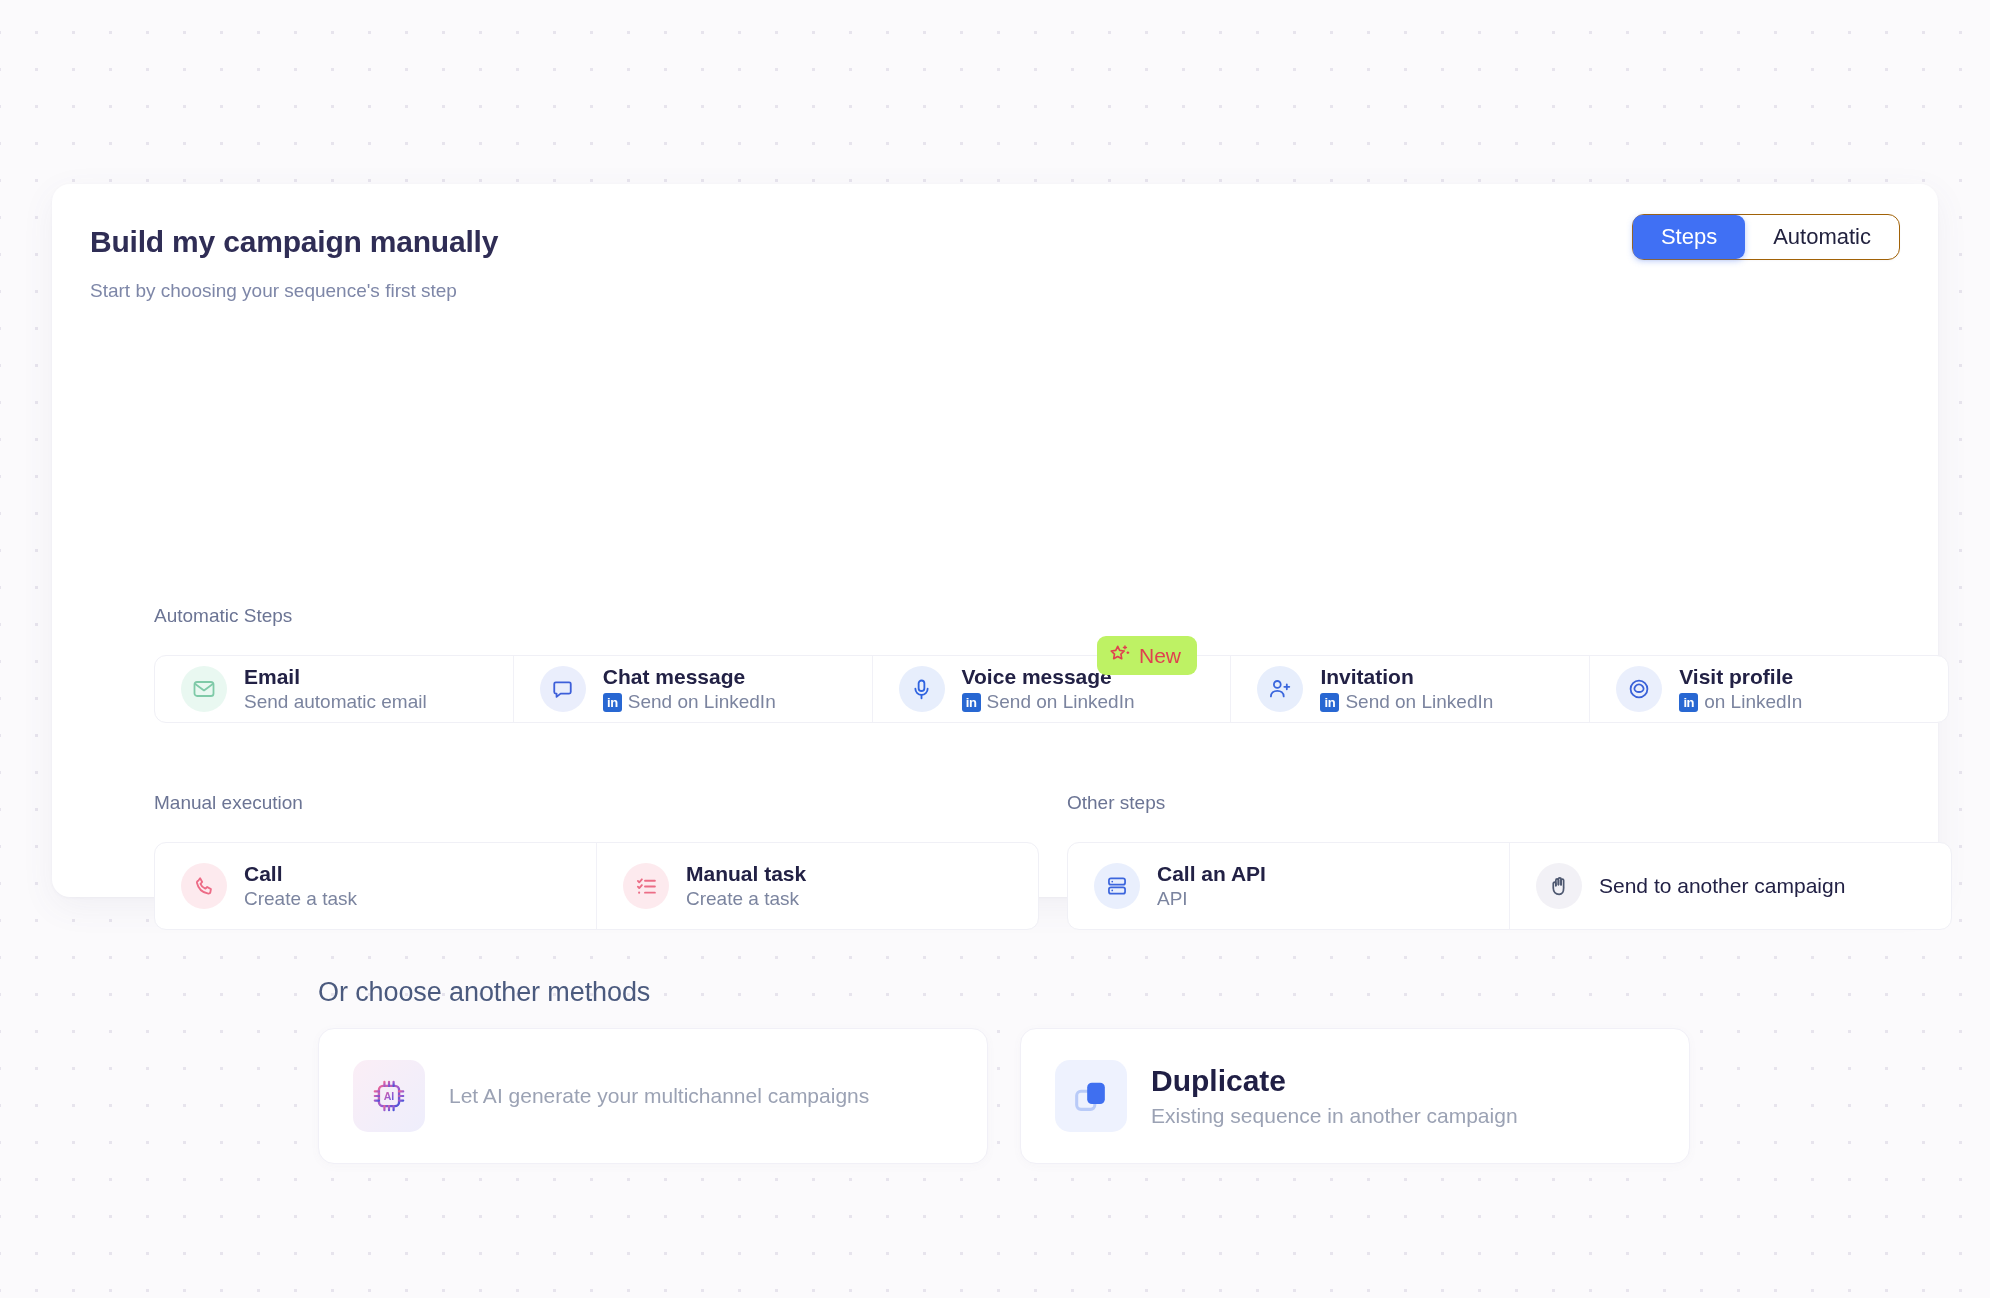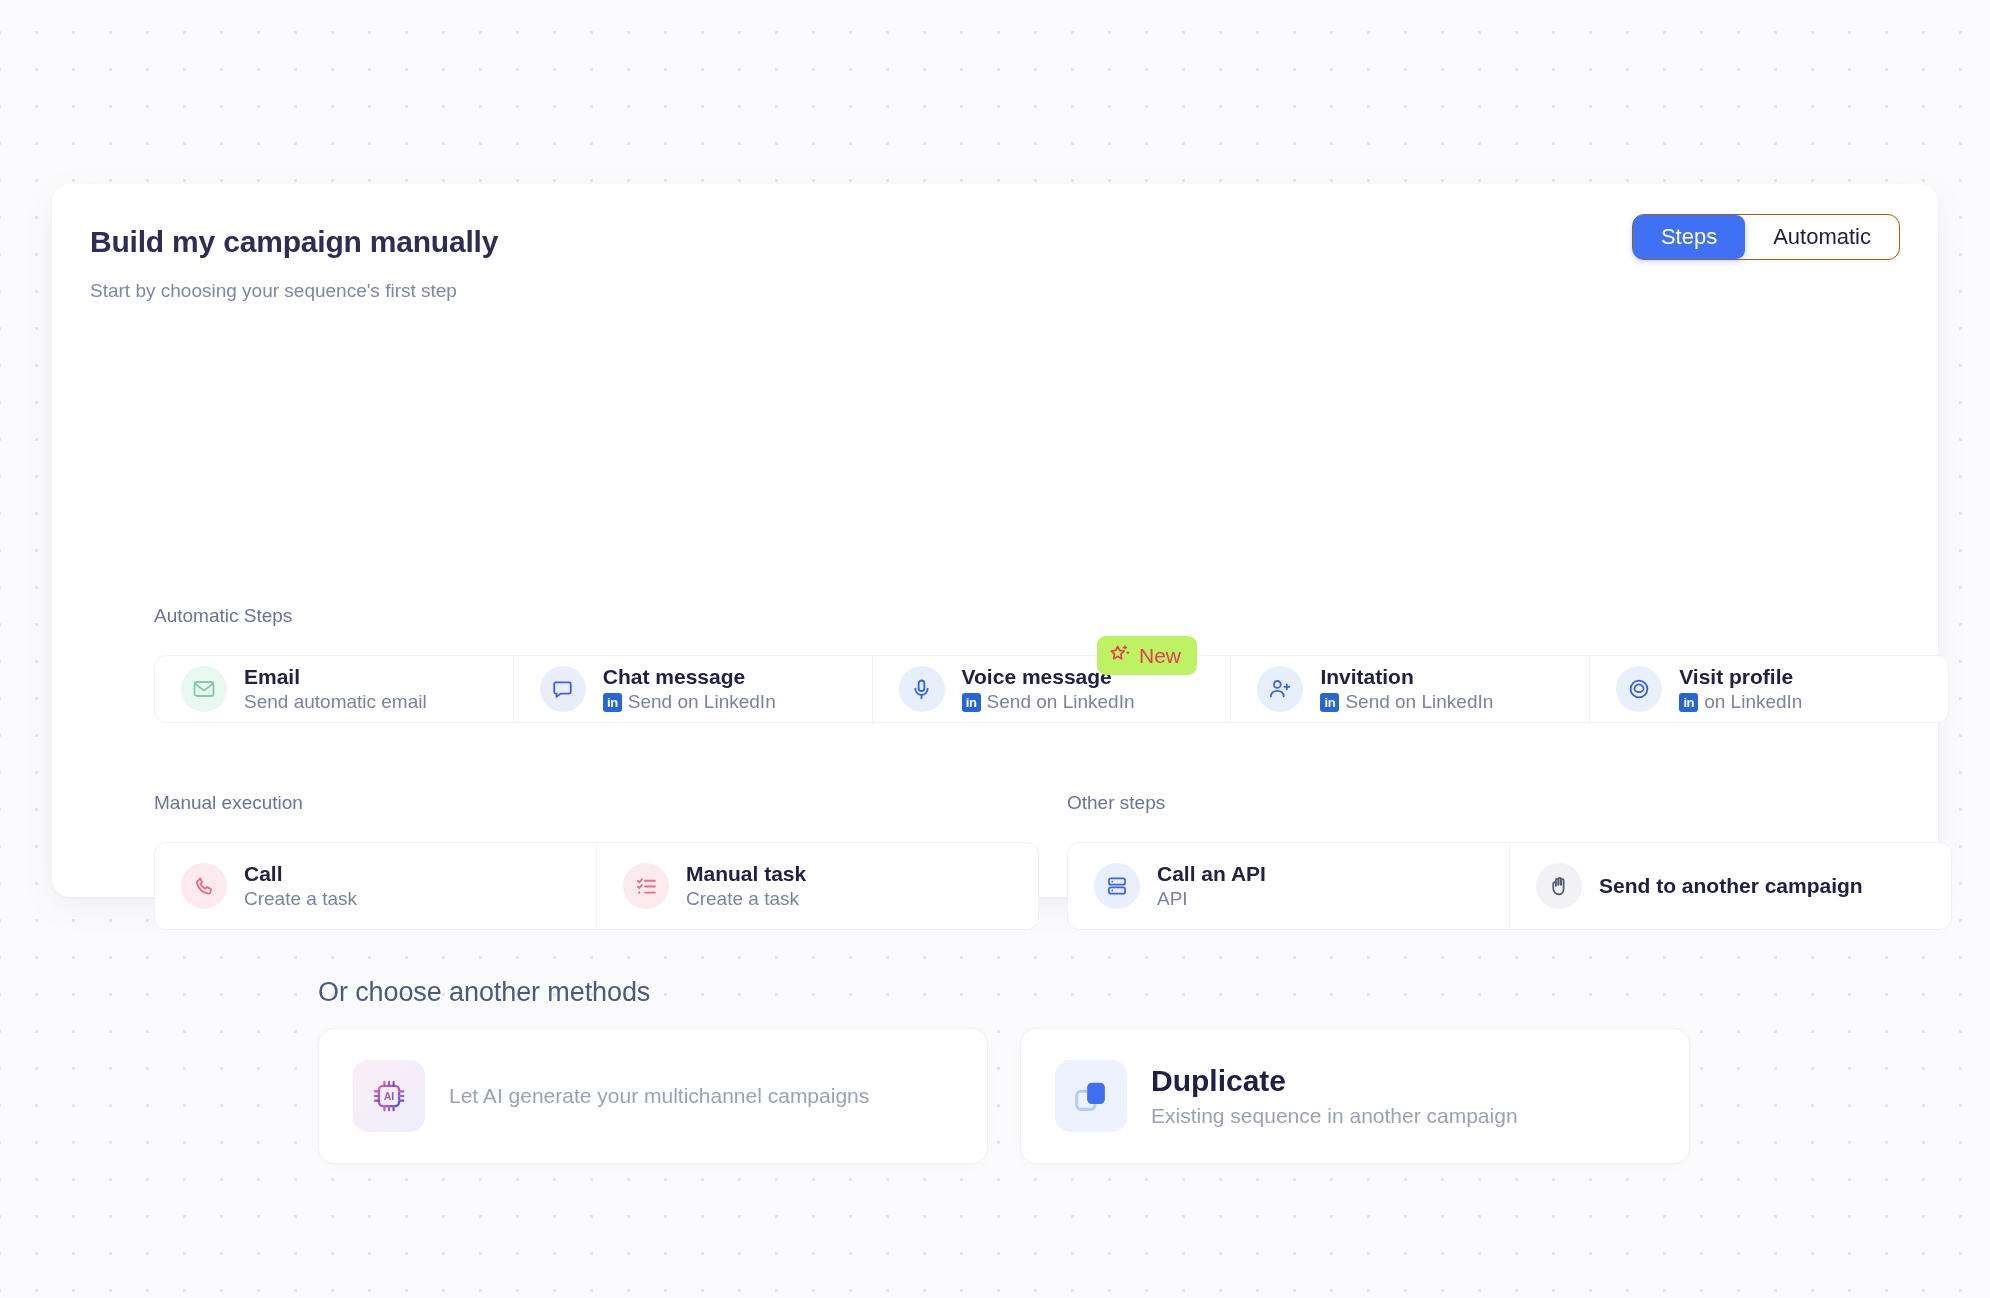--- a/index.html
+++ b/index.html
@@ -133,21 +133,21 @@
     color: #7b849f;
     line-height: 1.15;
     display: flex;
     align-items: center;
     gap: 6px;
     white-space: nowrap;
   }
   .step-title-only {
     font-size: 21px;
     color: #222145;
-    font-weight: 700;
+    font-weight: 400;
     white-space: nowrap;
   }
 
   .li-badge {
     width: 19px; height: 19px;
     background: #2867d2;
     border-radius: 3px;
     display: inline-flex;
     align-items: center;
     justify-content: center;

